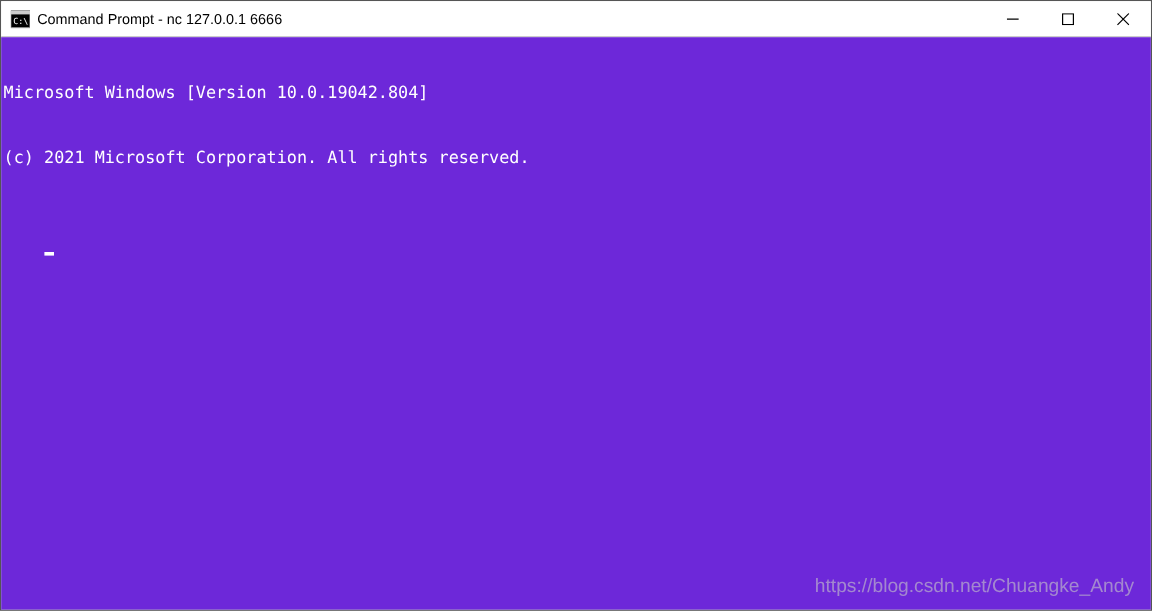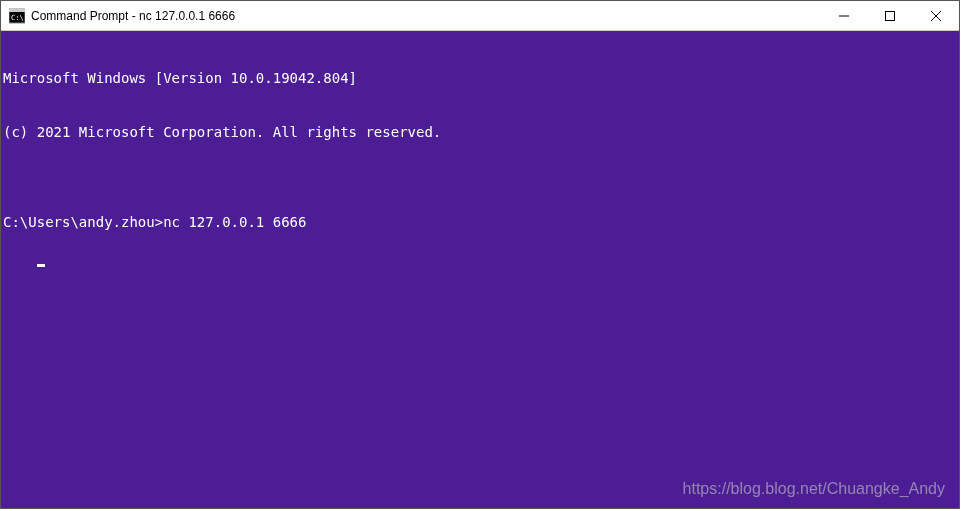--- a/index.html
+++ b/index.html
@@ -53,21 +53,21 @@
       display: flex;
       align-items: center;
       justify-content: center;
       background: transparent;
       border: none;
       cursor: pointer;
     }
     .win-btn svg { width: 10px; height: 10px; }
     .terminal {
       flex: 1;
-      background: #4c1d95;
+      background: #6d28d9;
       color: #fff;
       font-family: "Consolas", "NSimSun", "SimSun", monospace;
       font-size: 14px;
       line-height: 18px;
       padding: 2px 0 0 2px;
       white-space: pre;
       overflow: hidden;
       position: relative;
     }
     .term-line { display: block; }
@@ -120,17 +120,16 @@
             <line x1="0" y1="0" x2="10" y2="10" stroke="#000" stroke-width="1"></line>
             <line x1="10" y1="0" x2="0" y2="10" stroke="#000" stroke-width="1"></line>
           </svg>
       </button>
     </div>
   </div>
   <div class="terminal">
     <span class="term-line">Microsoft Windows [Version 10.0.19042.804]</span>
     <span class="term-line">(c) 2021 Microsoft Corporation. All rights reserved.</span>
     <span class="term-line"></span>
-    <span class="term-line"><span>C:\Users\andy.zhou&gt;</span><span>nc 127.0.0.1 6666</span></span>
     <span class="cursor"></span>
-    <div class="watermark">https://blog.blog.net/Chuangke_Andy</div>
+    <div class="watermark">https://blog.csdn.net/Chuangke_Andy</div>
   </div>
 </div>
 
 </body></html>

